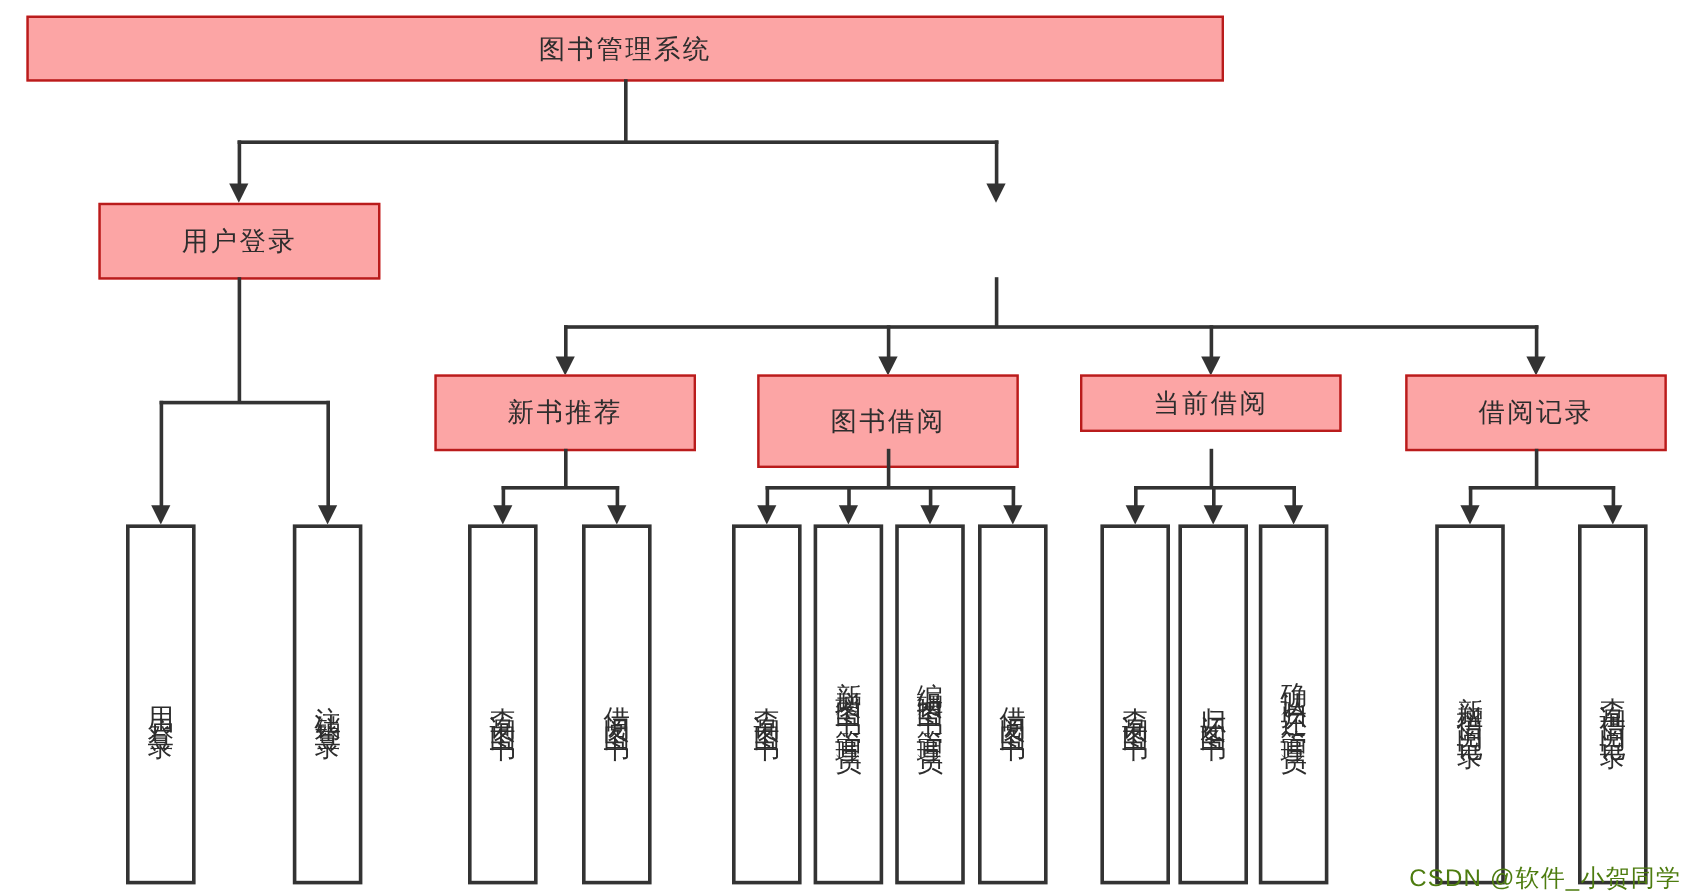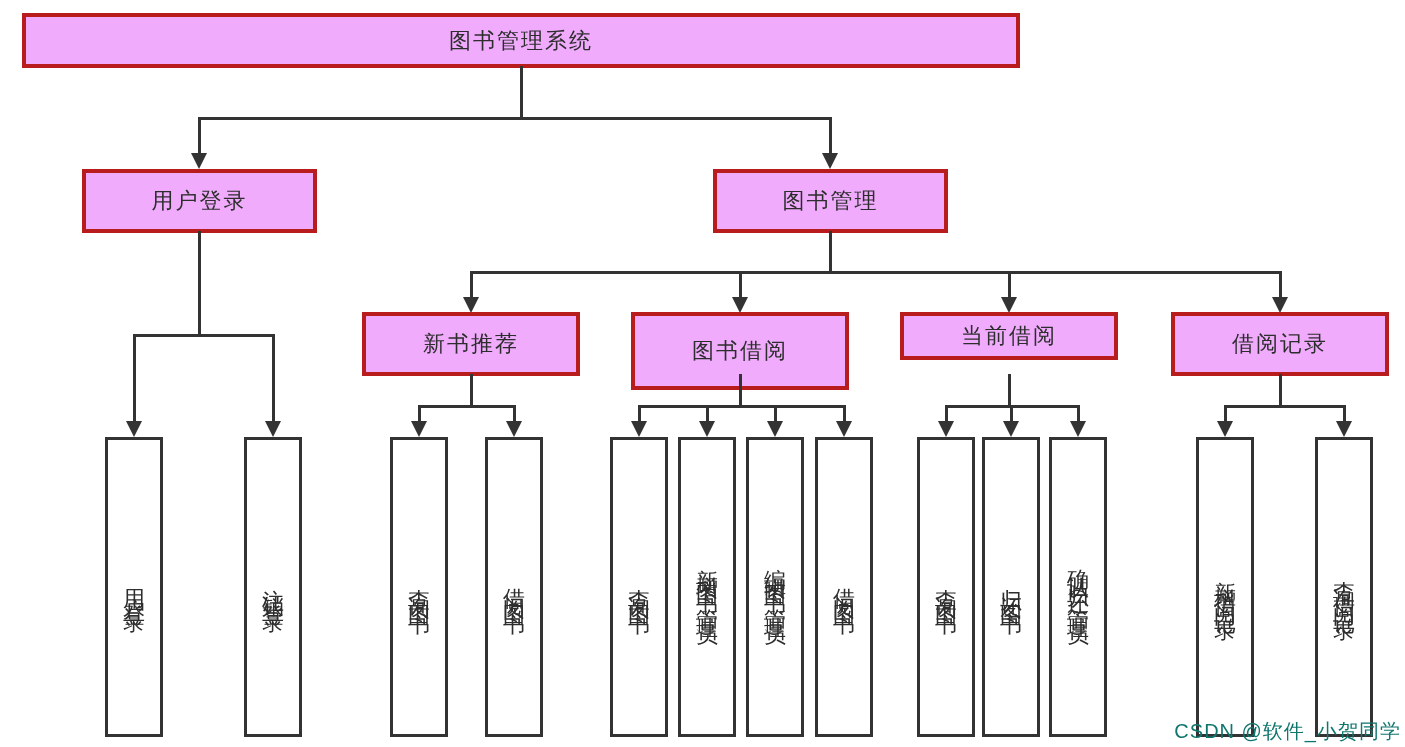--- a/index.html
+++ b/index.html
@@ -6,22 +6,22 @@
   #canvas{
     position:relative;
     width:1405px;height:747px;
     background:#ffffff;
     font-family:"Liberation Sans","DejaVu Sans",sans-serif;
     overflow:hidden;
   }
   .box{
     position:absolute;
     box-sizing:border-box;
-    border:4px solid #b91c1c;
-    background:#f0abfc;
+    border:2px solid #b91c1c;
+    background:#fca5a5;
     color:#2d2d2d;
     display:flex;align-items:center;justify-content:center;
     font-size:22px;
     letter-spacing:2px;
     white-space:nowrap;
   }
   .leaf{
     position:absolute;
     box-sizing:border-box;
     top:437px;width:58px;height:300px;
@@ -38,21 +38,21 @@
   .h{position:absolute;height:3px;background:#333333;}
   .ar{
     position:absolute;width:0;height:0;
     border-left:8px solid transparent;
     border-right:8px solid transparent;
     border-top:16px solid #333333;
   }
   #watermark{
     position:absolute;
     right:4px;top:718px;
-    color:#0f766e;
+    color:#4d7c0f;
     font-size:20px;
     letter-spacing:1px;
     z-index:10;
     white-space:nowrap;
   }
 </style>
 </head>
 <body>
 
 <div id="canvas">
@@ -60,21 +60,20 @@
   <div class="box" style="left:22px;top:13px;width:998px;height:55px;">图书管理系统</div>
 
   <div class="v" style="left:520px;top:66px;height:53px;"></div>
   <div class="h" style="left:198px;top:117px;width:634px;"></div>
   <div class="v" style="left:198px;top:117px;height:37px;"></div>
   <div class="v" style="left:829px;top:117px;height:37px;"></div>
   <div class="ar" style="left:191px;top:153px;"></div>
   <div class="ar" style="left:822px;top:153px;"></div>
 
   <div class="box" style="left:82px;top:169px;width:235px;height:64px;">用户登录</div>
-  <div class="box" style="left:713px;top:169px;width:235px;height:64px;">图书管理</div>
 
   <div class="v" style="left:198px;top:231px;height:105px;"></div>
   <div class="h" style="left:133px;top:334px;width:142px;"></div>
   <div class="v" style="left:133px;top:334px;height:88px;"></div>
   <div class="v" style="left:272px;top:334px;height:88px;"></div>
   <div class="ar" style="left:126px;top:421px;"></div>
   <div class="ar" style="left:265px;top:421px;"></div>
 
   <div class="v" style="left:829px;top:231px;height:42px;"></div>
   <div class="h" style="left:470px;top:271px;width:812px;"></div>

